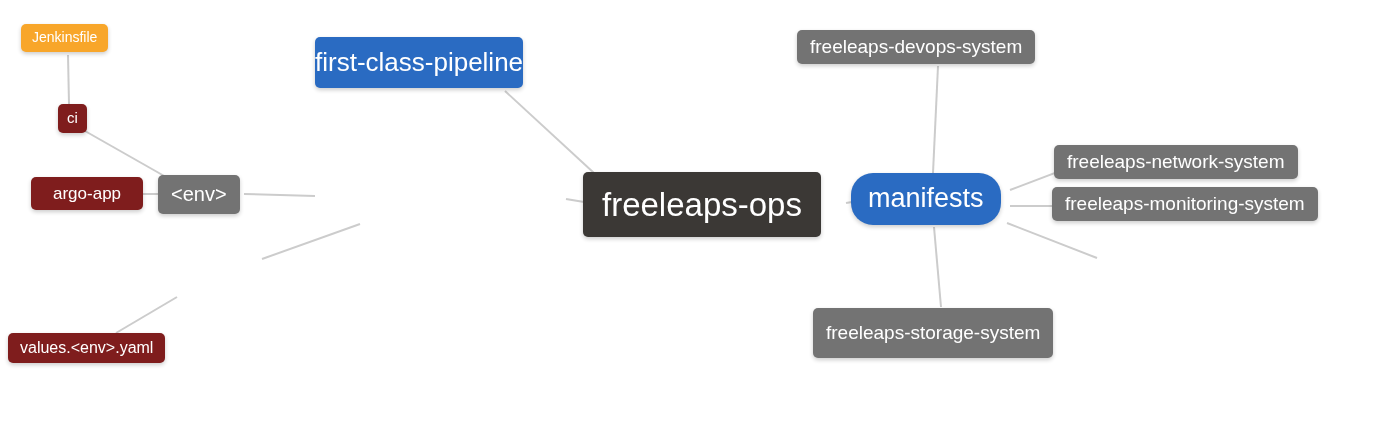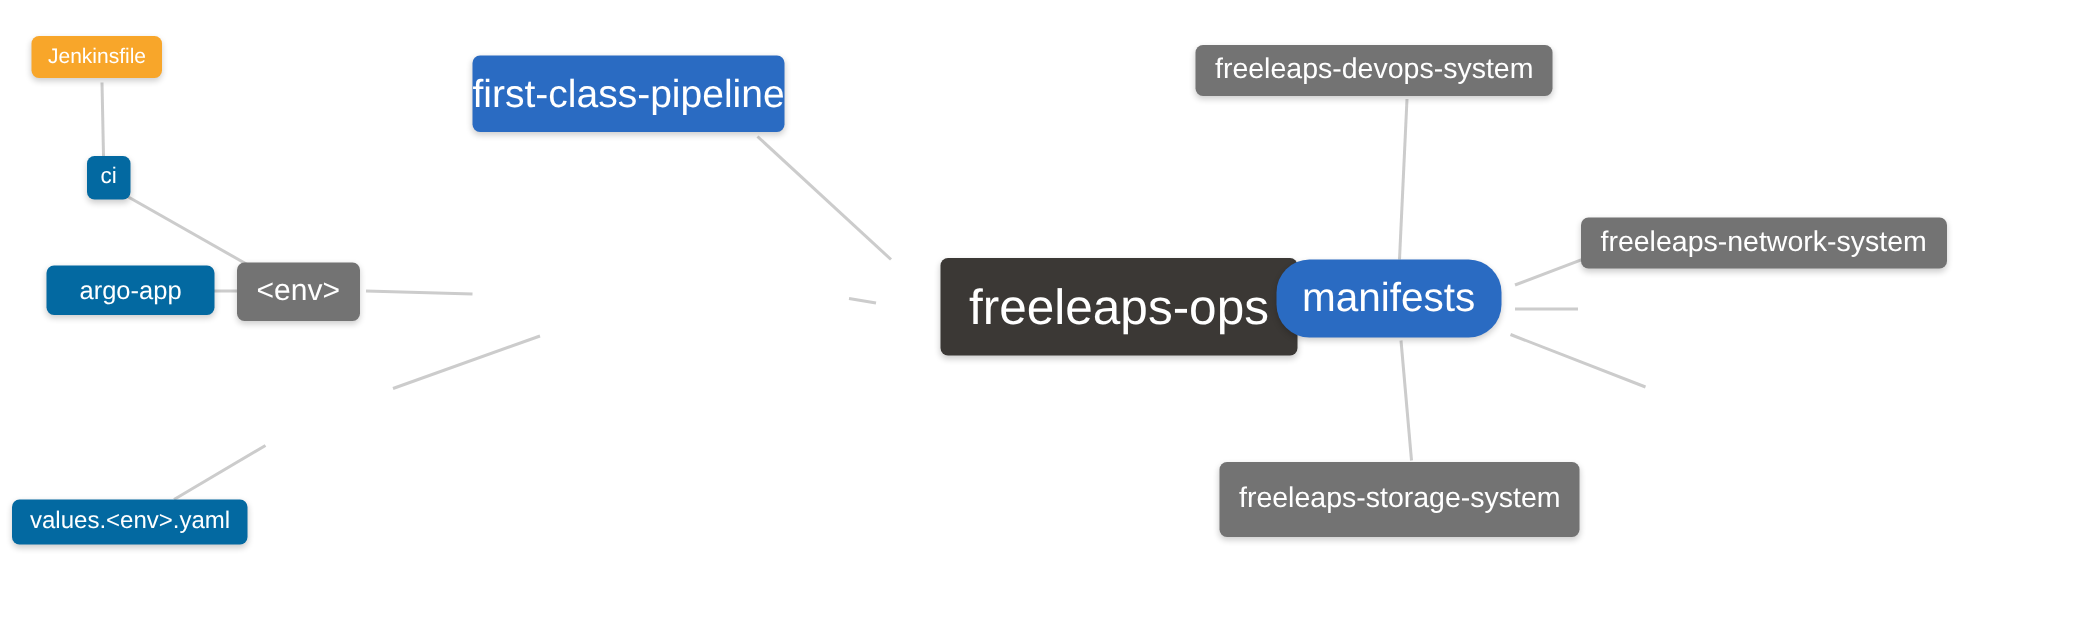--- a/index.html
+++ b/index.html
@@ -32,22 +32,22 @@
     border-radius: 5px;
     white-space: nowrap;
     box-shadow: 0 2px 4px rgba(0,0,0,0.20);
     cursor: pointer;
     line-height: 1.25;
     text-align: center;
   }
   .c-blue   { background: #2a6bc2; }
   .c-green  { background: #737373; }
   .c-orange { background: #f8a62a; }
-  .c-red    { background: #0369a1; }
-  .c-dark   { background: #3b3835; margin-left: 44px; }
+  .c-red    { background: #7f1d1d; }
+  .c-dark   { background: #3b3835; }
 
   .n-jenkinsfile          { left: 21px;   top: 24px;  font-size: 14px; padding: 5px 11px; }
   .n-ci                   { left: 58px;   top: 104px; font-size: 15px; padding: 5px 9px;  }
   .n-argo-app             { left: 31px;   top: 177px; font-size: 17px; padding: 6px 22px; }
   .n-env                  { left: 158px;  top: 175px; font-size: 20px; padding: 7px 13px; }
   .n-first-class-pipeline { left: 315px;  top: 37px;  font-size: 26px; padding: 9px 0; }
   .n-service-name         { left: 315px;  top: 172px; font-size: 26px; padding: 8px 16px; }
   .n-freeleaps-ops        { left: 583px;  top: 172px; font-size: 33px; padding: 12px 19px; }
   .n-manifests            { left: 851px;  top: 173px; font-size: 27px; padding: 9px 17px; border-radius: 22px; }
   .n-helm-pkg             { left: 147px;  top: 257px; font-size: 20px; padding: 7px 14px; }
@@ -83,15 +83,16 @@
   <div class="node c-orange n-jenkinsfile">Jenkinsfile</div>
   <div class="node c-red    n-ci">ci</div>
   <div class="node c-red    n-argo-app">argo-app</div>
   <div class="node c-green  n-env">&lt;env&gt;</div>
   <div class="node c-blue   n-first-class-pipeline">first-class-pipeline</div>
   <div class="node c-dark   n-freeleaps-ops">freeleaps-ops</div>
   <div class="node c-blue   n-manifests">manifests</div>
   <div class="node c-red    n-values-env-yaml">values.&lt;env&gt;.yaml</div>
   <div class="node c-green  n-devops-system">freeleaps-devops-system</div>
   <div class="node c-green  n-network-system">freeleaps-network-system</div>
+  <div class="node c-green  n-monitoring-system">freeleaps-monitoring-system</div>
   <div class="node c-green  n-storage-system">freeleaps-storage-system</div>
 
 </div>
 
 </body></html>

